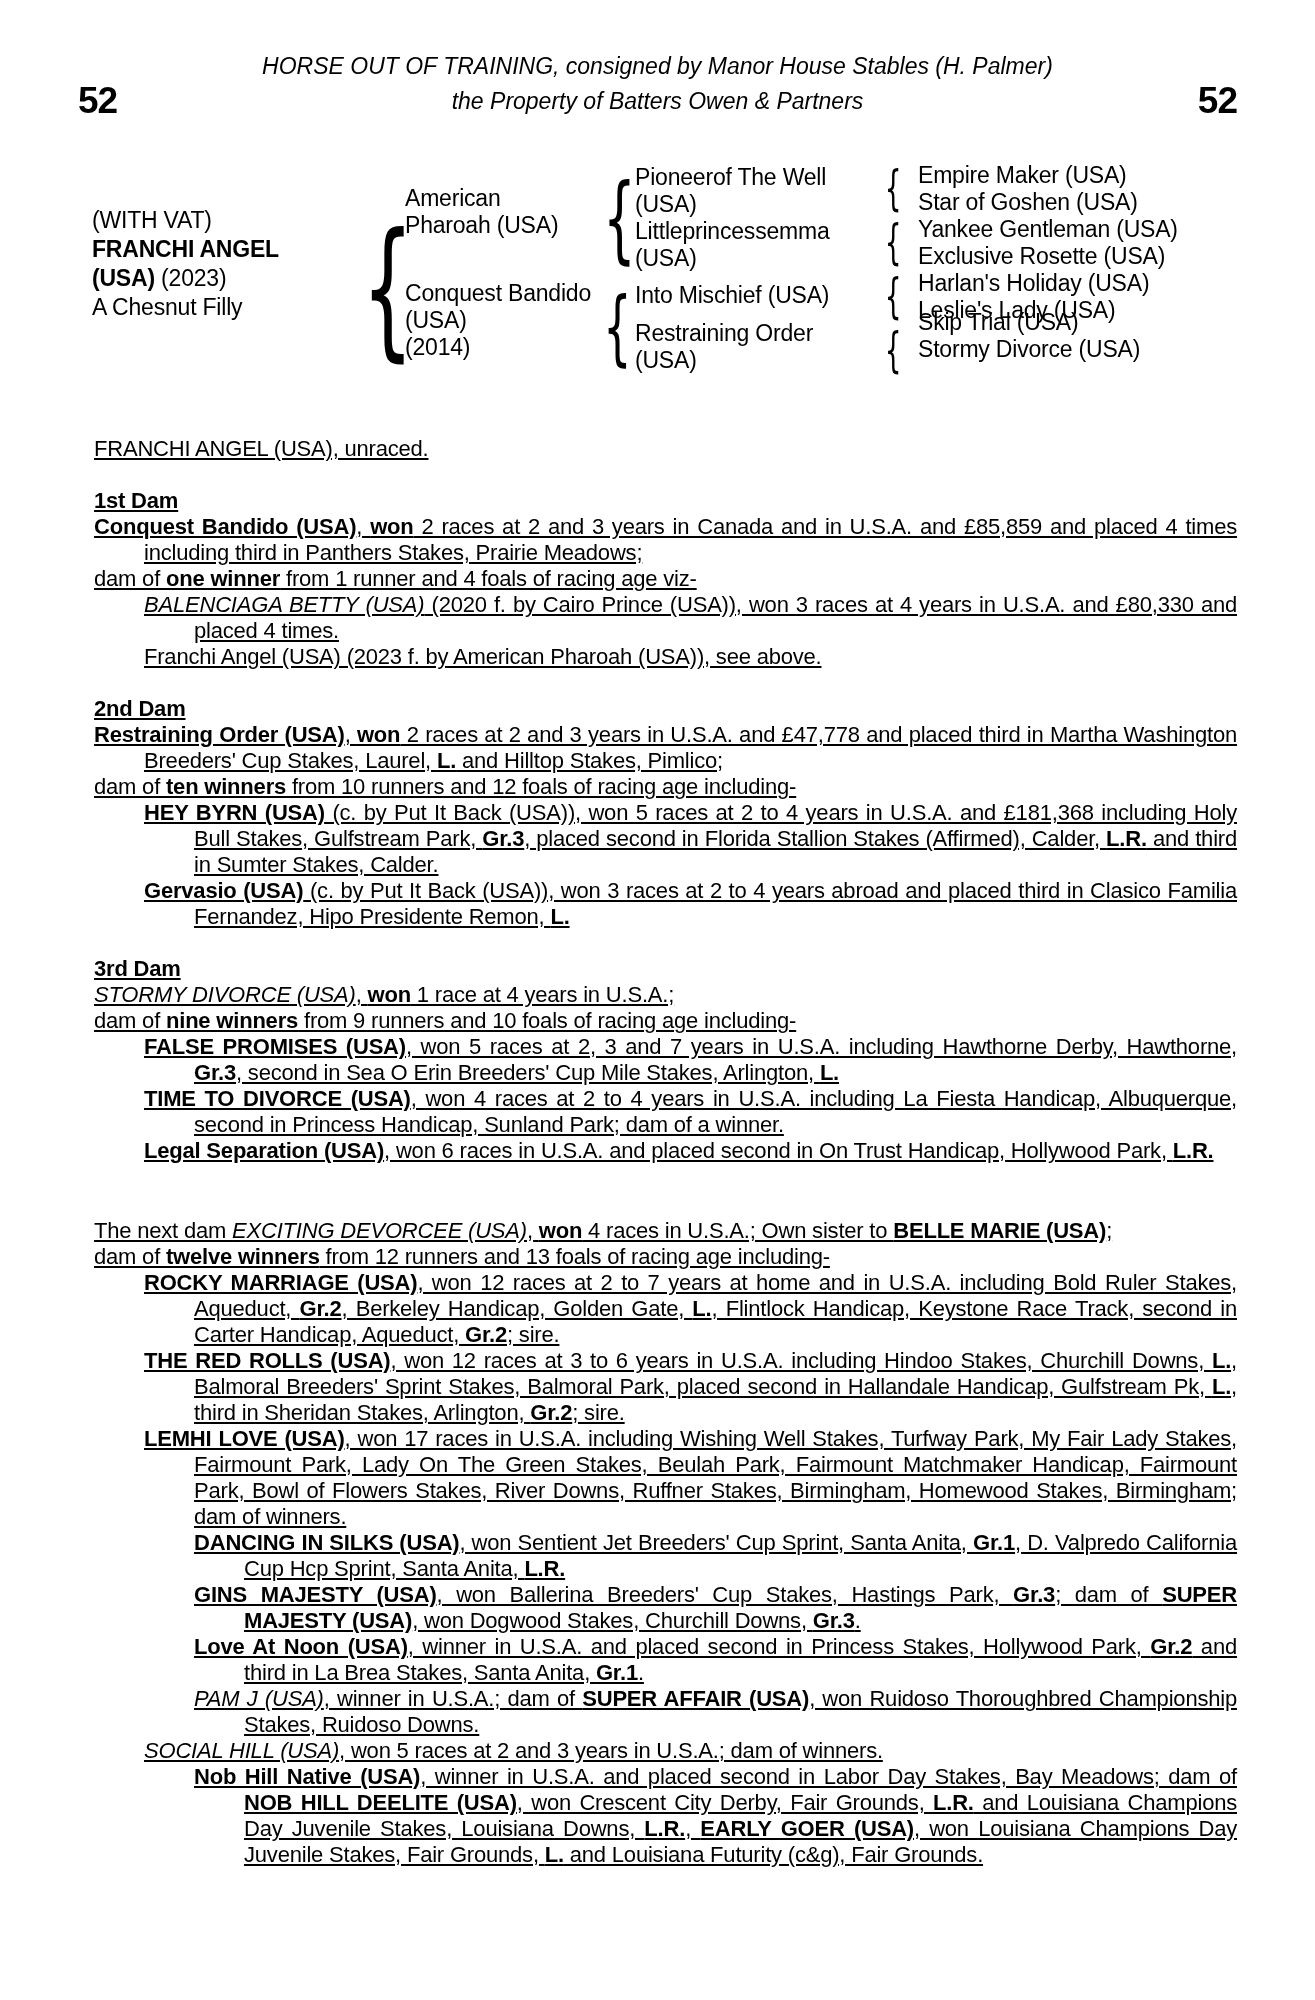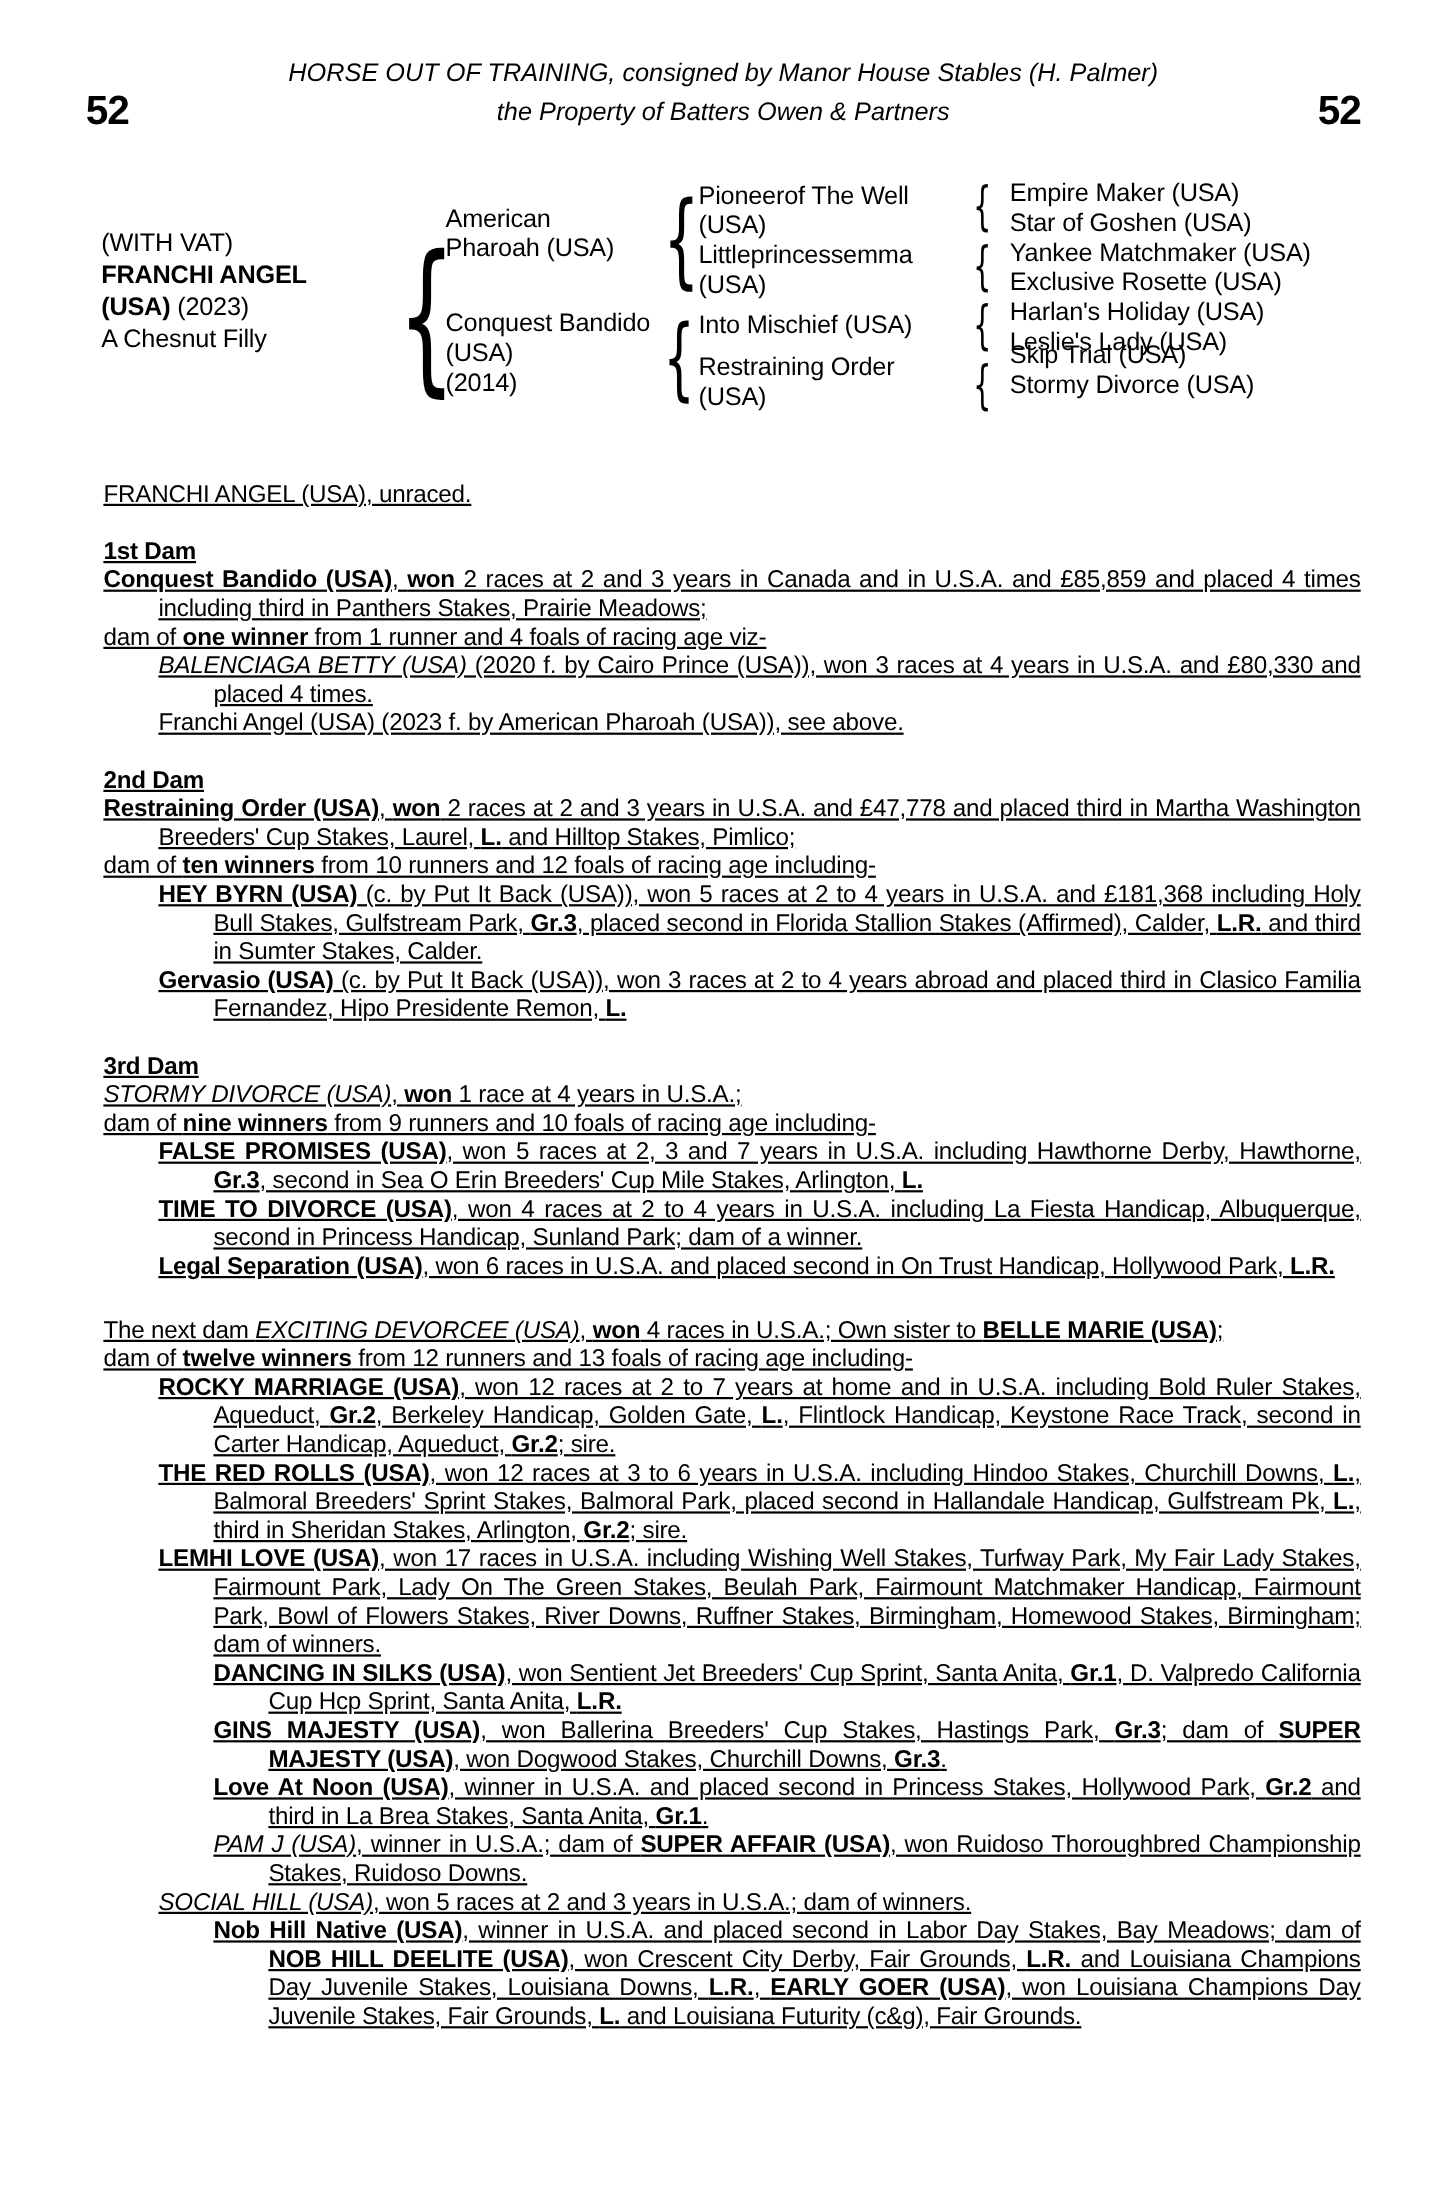--- a/index.html
+++ b/index.html
@@ -41,21 +41,21 @@
   .brace-sm{left:796px;height:54px;line-height:54px;font-size:48px;width:38px;}
   .bs1{top:0px;} .bs2{top:54px;} .bs3{top:108px;} .bs4{top:162px;}
   .sire-col{left:327px;}
   .gp-col{left:557px;}
   .ggp-col{left:840px;}
 
   
   .cat-body{margin:33px 0 0 16px;font-size:22px;letter-spacing:-0.2px;text-decoration:underline;}
   .unraced{line-height:26px;}
   .sec{margin-top:26px;}
-  .sec.gap2{margin-top:32px;}
+  .sec.gap2{margin-top:54px;}
   .sec-h{font-weight:bold;line-height:26px;}
   .para{text-align:justify;line-height:26px;}
   .para.i0{padding-left:50px;text-indent:-50px;}
   .para.i1{padding-left:100px;text-indent:-50px;}
   .para.i2{padding-left:150px;text-indent:-50px;}
 </style>
 </head>
 <body>
 
 <div class="page">
@@ -108,21 +108,21 @@
     <div class="ped-abs gp-col" style="top:159px;">
       <div>Restraining Order</div>
       <div>(USA)</div>
     </div>
 
     <div class="ped-abs ggp-col" style="top:1px;">
       <div>Empire Maker (USA)</div>
       <div>Star of Goshen (USA)</div>
     </div>
     <div class="ped-abs ggp-col" style="top:55px;">
-      <div>Yankee Matchmaker (USA)</div>
+      <div>Yankee Gentleman (USA)</div>
       <div>Exclusive Rosette (USA)</div>
     </div>
     <div class="ped-abs ggp-col" style="top:109px;">
       <div>Harlan's Holiday (USA)</div>
       <div>Leslie's Lady (USA)</div>
     </div>
     <div class="ped-abs ggp-col" style="top:148px;">
       <div>Skip Trial (USA)</div>
       <div>Stormy Divorce (USA)</div>
     </div>

